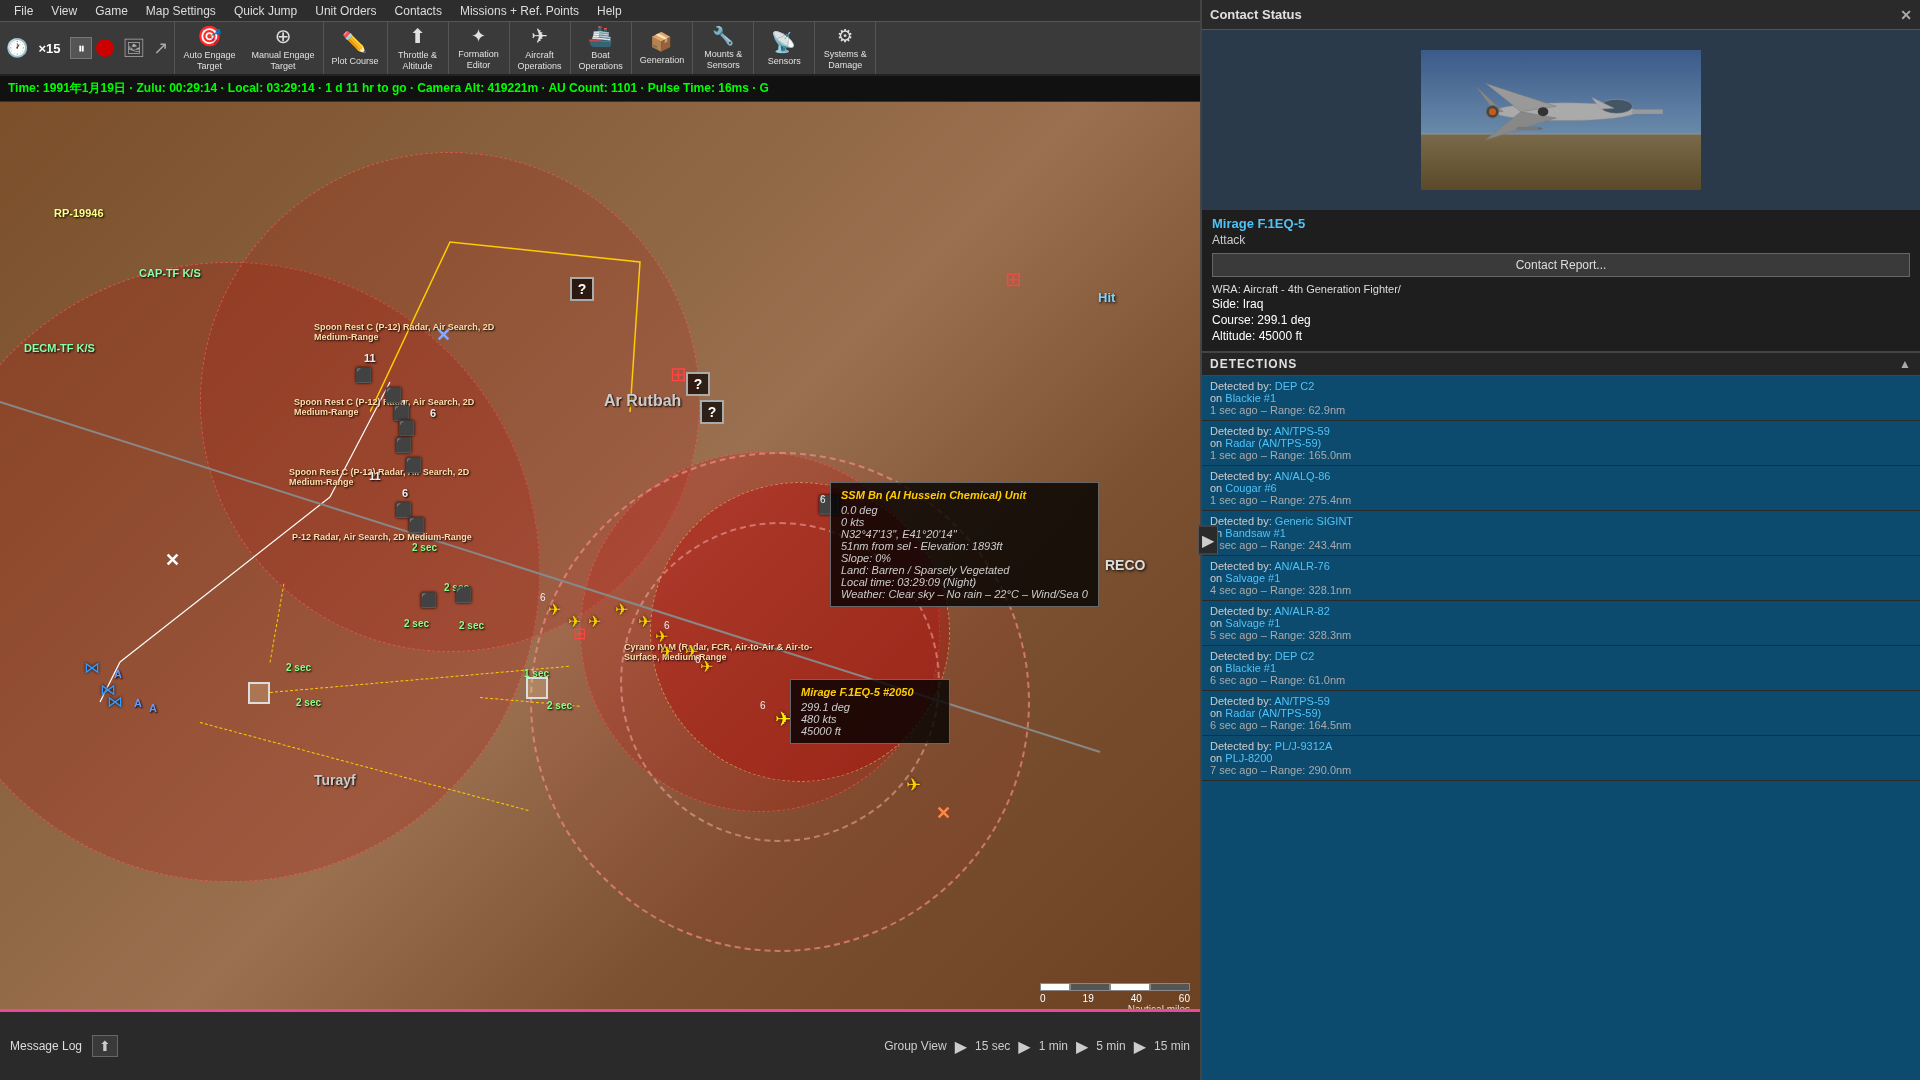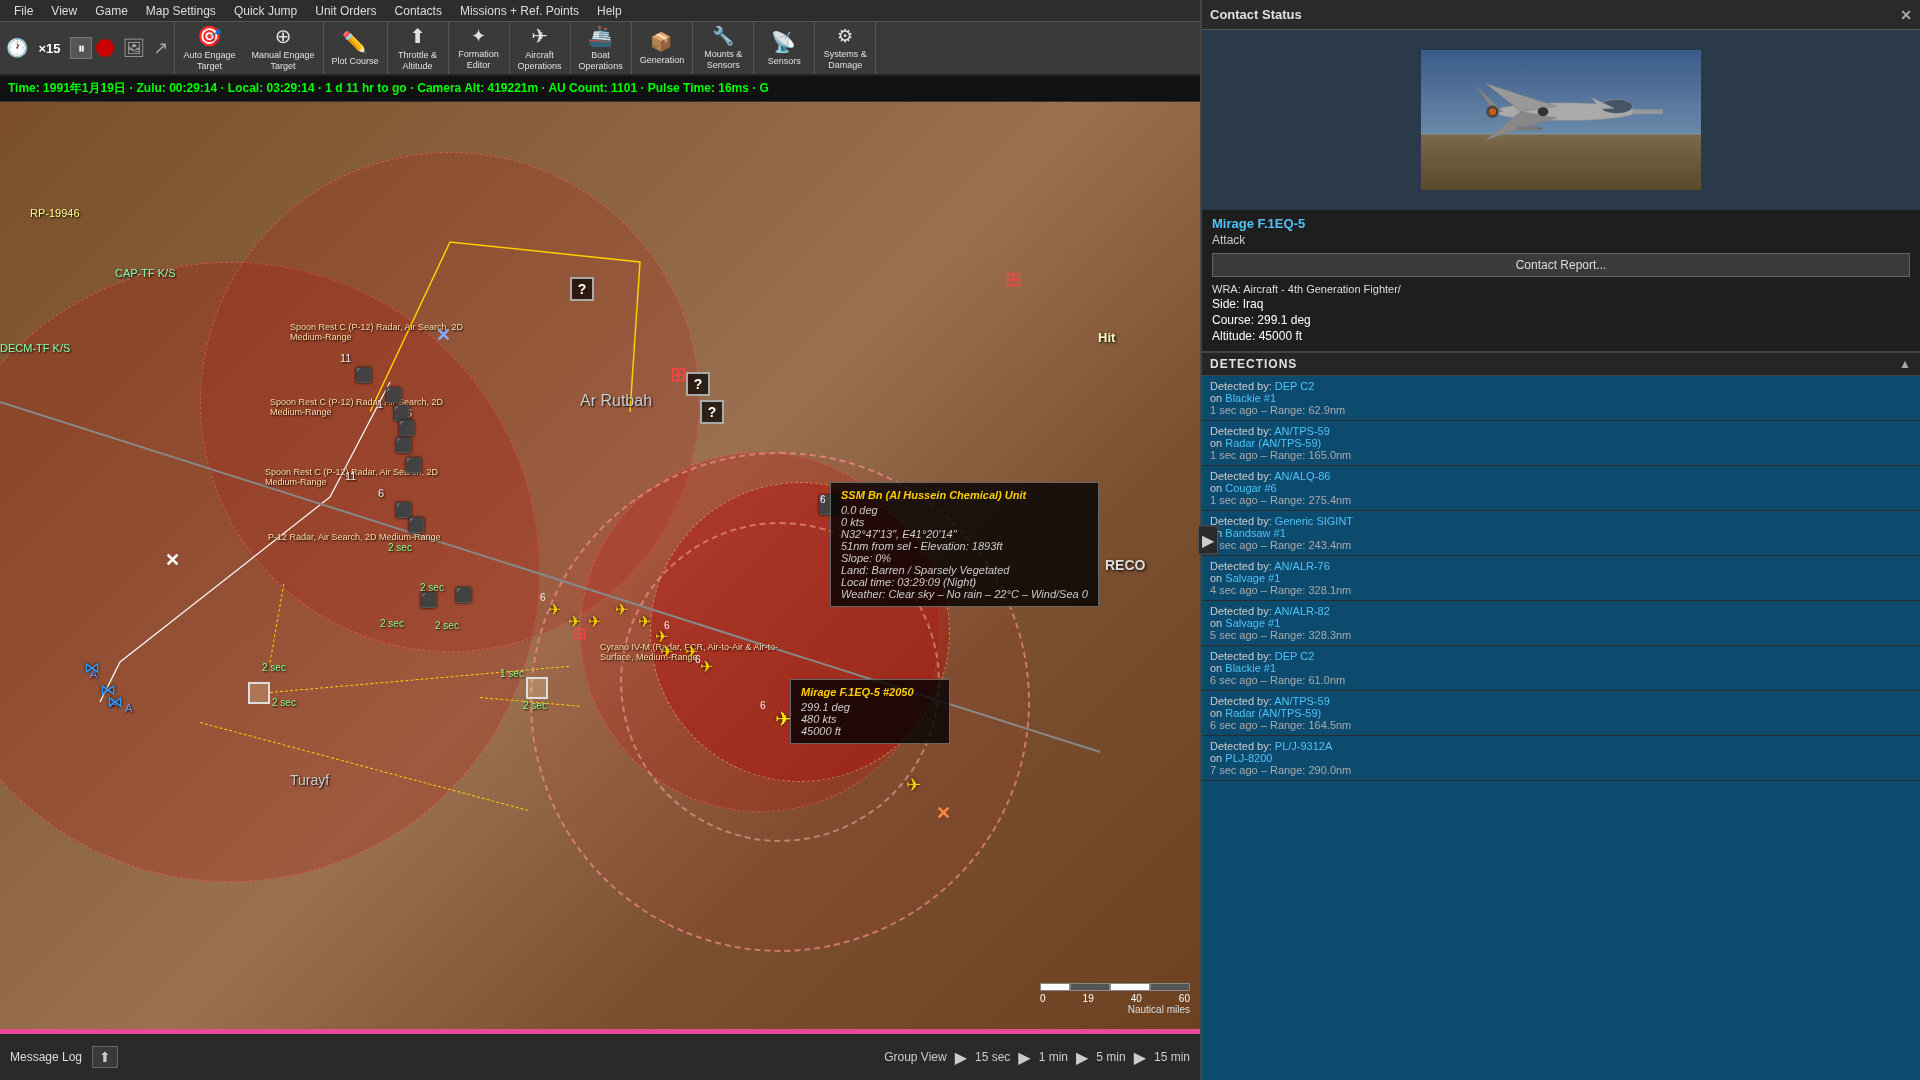--- a/index.html
+++ b/index.html
@@ -103,38 +103,38 @@
     .detection-item {
       padding: 4px 8px; border-bottom: 1px solid #2a2a2a;
       font-size: 11px; color: #ccc;
     }
     .detection-item .det-by { color: #4fc3f7; cursor: pointer; }
     .detection-item .det-on { color: #4fc3f7; cursor: pointer; }
     .detection-item .det-time { color: #aaa; }
     .detection-item .det-range { color: #aaa; }
 
     
-    .map-label { position: absolute; color: #d0d0d0; font-size: 11px; font-weight: normal; text-shadow: 1px 1px 2px #000; }
+    .map-label { position: absolute; color: #d0d0d0; font-size: 11px; font-weight: bold; text-shadow: 1px 1px 2px #000; margin-left: 24px; }
     .unit-marker { position: absolute; cursor: pointer; }
     .red-unit { color: #ff3333; font-size: 14px; text-shadow: 0 0 3px #000; }
     .blue-unit { color: #3399ff; font-size: 14px; text-shadow: 0 0 3px #000; }
     .yellow-unit { color: #ffcc00; font-size: 16px; text-shadow: 0 0 3px #000; }
 
     
     .unit-info-box {
       position: absolute; background: rgba(0,0,0,0.8); border: 1px solid #666;
       padding: 6px 10px; font-size: 11px; color: #e0e0e0; min-width: 160px; z-index: 200; font-style: italic;
     }
     .unit-info-box .uib-name { color: #ffcc00; font-weight: bold; margin-bottom: 3px; }
     .unit-info-box .uib-line { color: #ccc; }
 
     
     #bottom-bar {
-      position: absolute; bottom: 0; left: 0; width: 1200px; height: 51px;
-      background: #2a2a2a; border-top: 5px solid #ec4899; z-index: 100;
+      position: absolute; bottom: 0; left: 0; width: 1200px; height: 71px;
+      background: #2a2a2a; border-top: 3px solid #ec4899; z-index: 100;
       display: flex; align-items: center; padding: 0 10px; gap: 10px;
     }
     .time-controls { display: flex; align-items: center; gap: 8px; margin-left: auto; }
     .upload-btn { background: #3a3a3a; border: 1px solid #666; color: #ccc; padding: 2px 6px; cursor: pointer; font-size: 14px; }
 
     
     .scale-bar {
       position: absolute; bottom: 65px; right: 10px;
       display: flex; flex-direction: column; align-items: center;
     }
@@ -164,21 +164,21 @@
 
     
     .speed-display { display: flex; align-items: center; gap: 4px; color: #fff; font-size: 13px; font-weight: bold; padding: 0 6px; }
     .pause-btn { background: #555; border: 1px solid #777; color: #fff; width: 22px; height: 22px; display: flex; align-items: center; justify-content: center; cursor: pointer; font-size: 14px; }
     .rec-btn { background: #cc0000; border-radius: 50%; width: 18px; height: 18px; cursor: pointer; display: flex; align-items: center; justify-content: center; font-size: 10px; }
 
     
     .reco-label { position: absolute; color: #ddd; font-size: 12px; font-weight: bold; text-shadow: 1px 1px 3px #000; }
 
     
-    .hit-label { position: absolute; color: #fef9c3; font-size: 13px; font-weight: bold; text-shadow: 1px 1px 3px #000; margin-top: 40px; }
+    .hit-label { position: absolute; color: #7dd3fc; font-size: 13px; font-weight: bold; text-shadow: 1px 1px 3px #000; }
 
     
     #detections-list::-webkit-scrollbar { width: 6px; }
     #detections-list::-webkit-scrollbar-track { background: #1a1a1a; }
     #detections-list::-webkit-scrollbar-thumb { background: #555; }
 
     .toolbar-group {
       display: flex; align-items: center; height: 100%; border-right: 1px solid #555;
     }
   </style>

